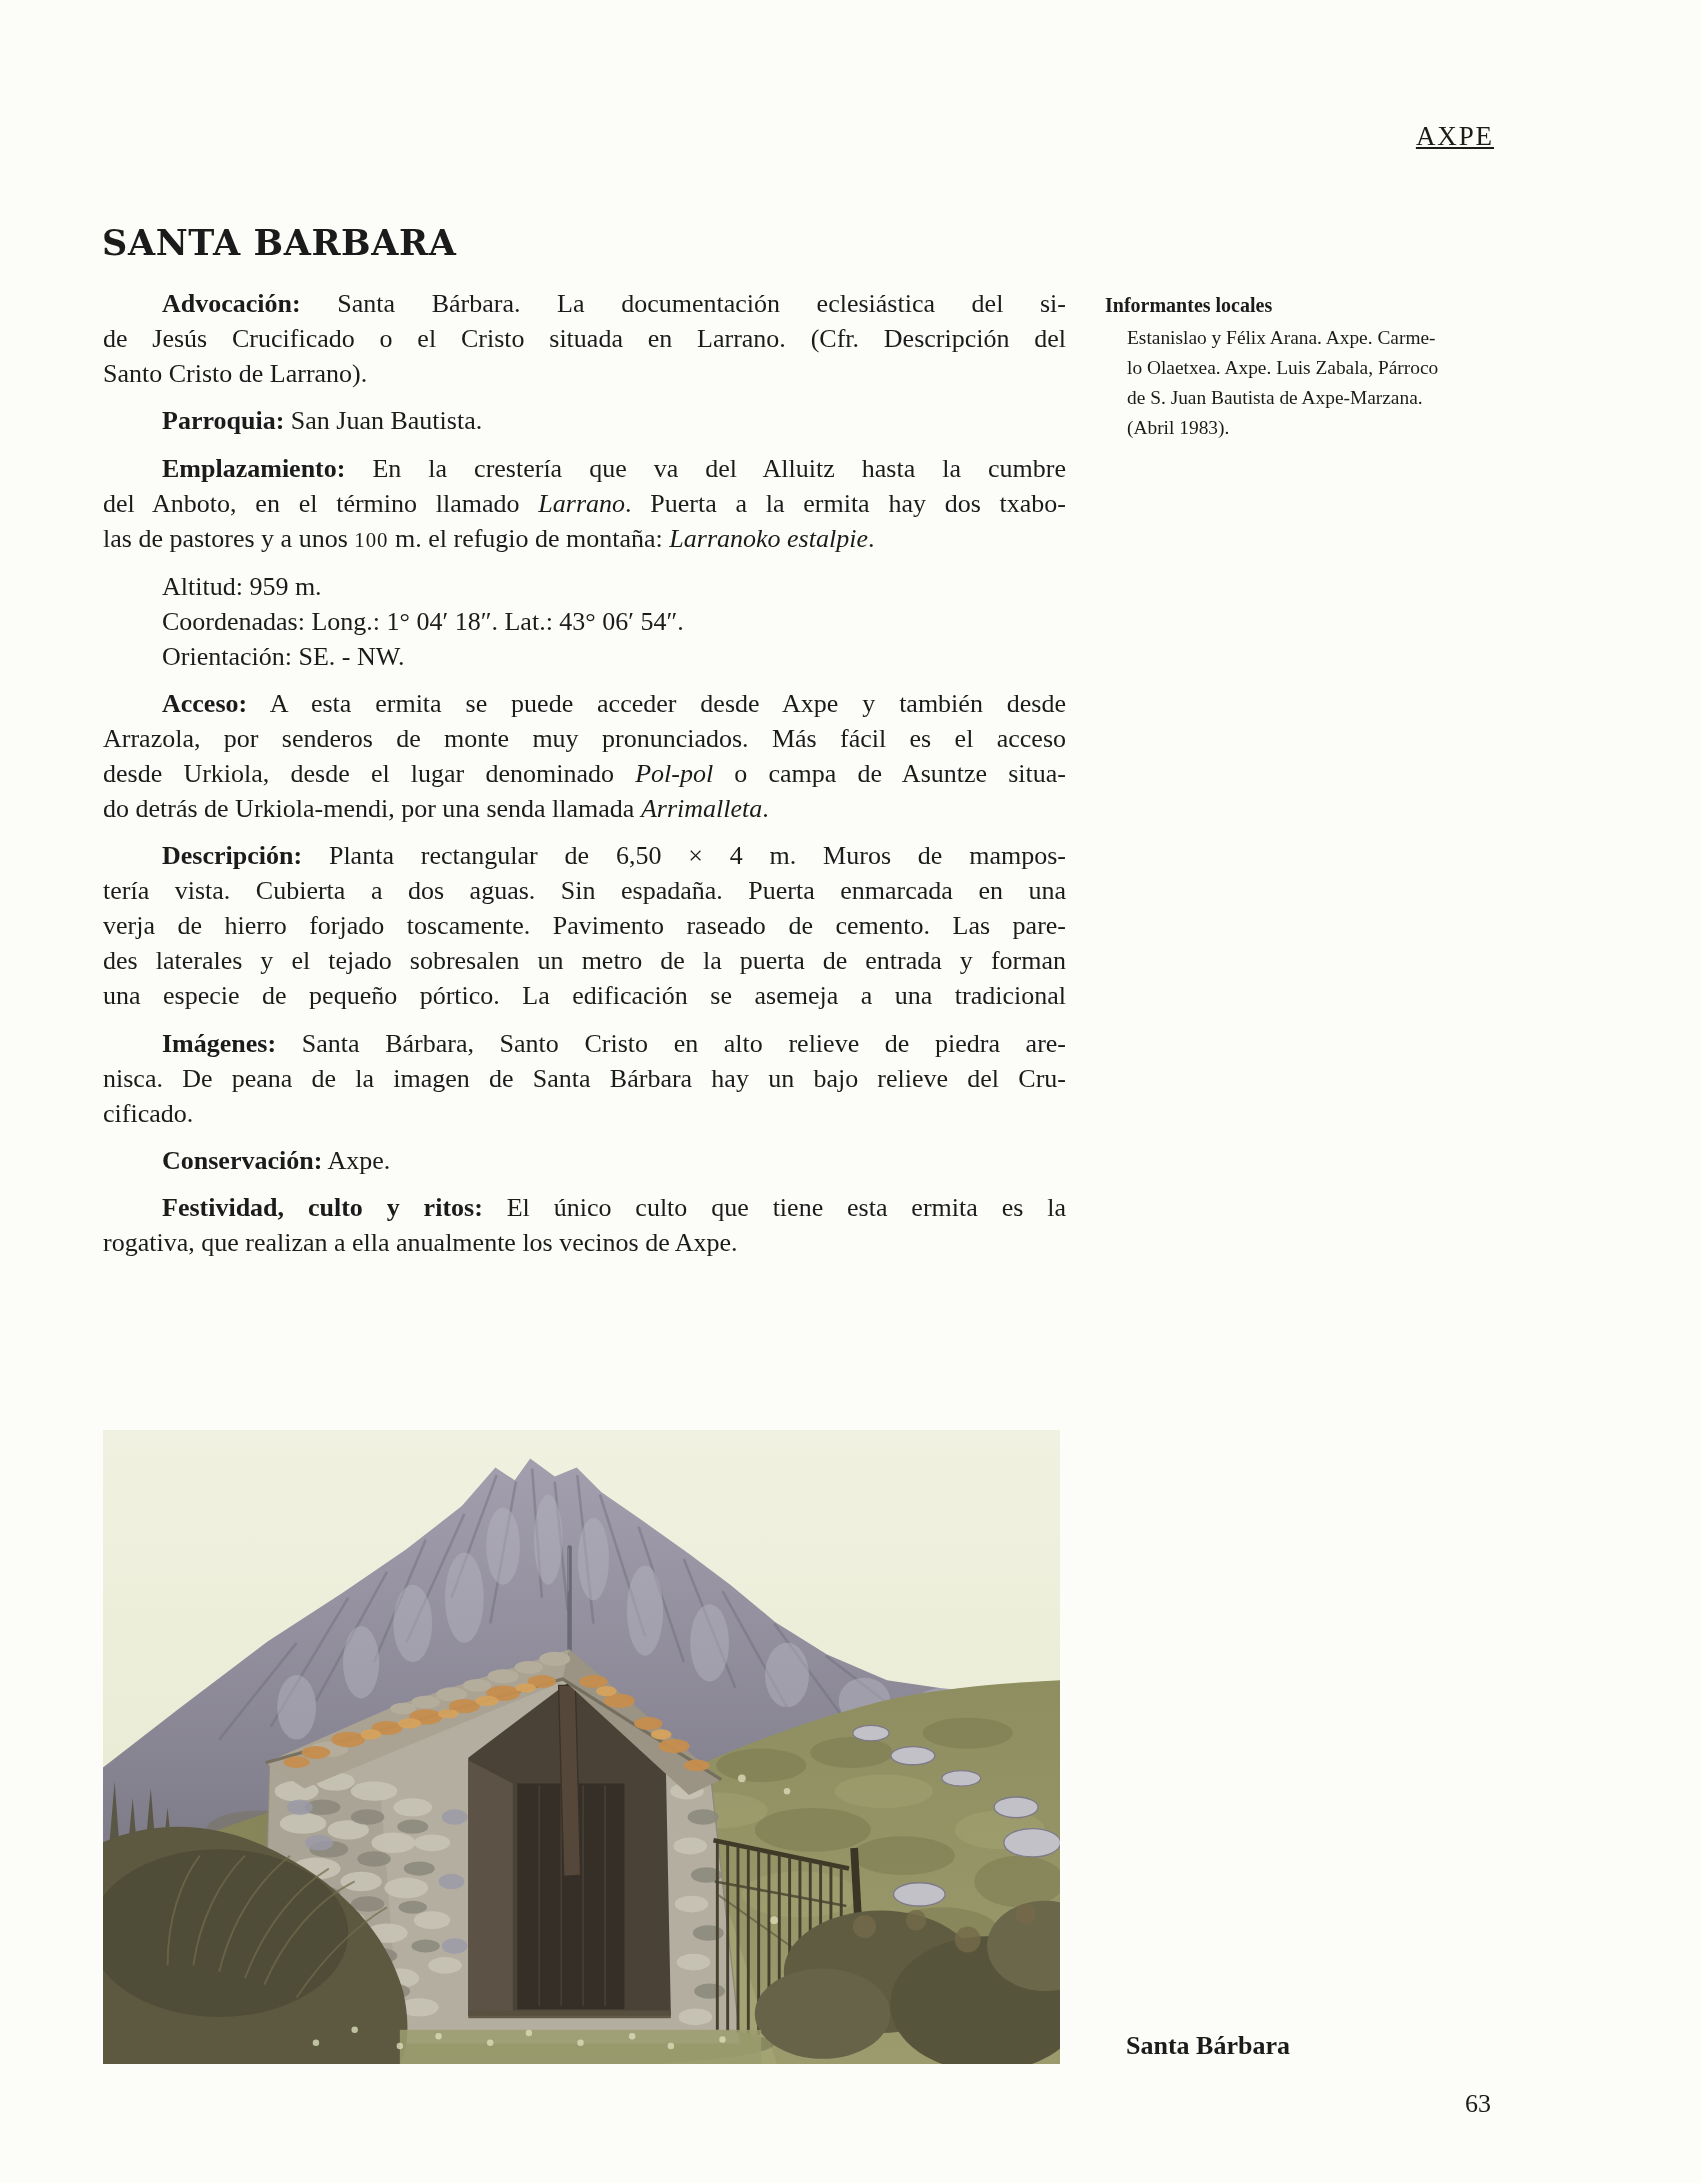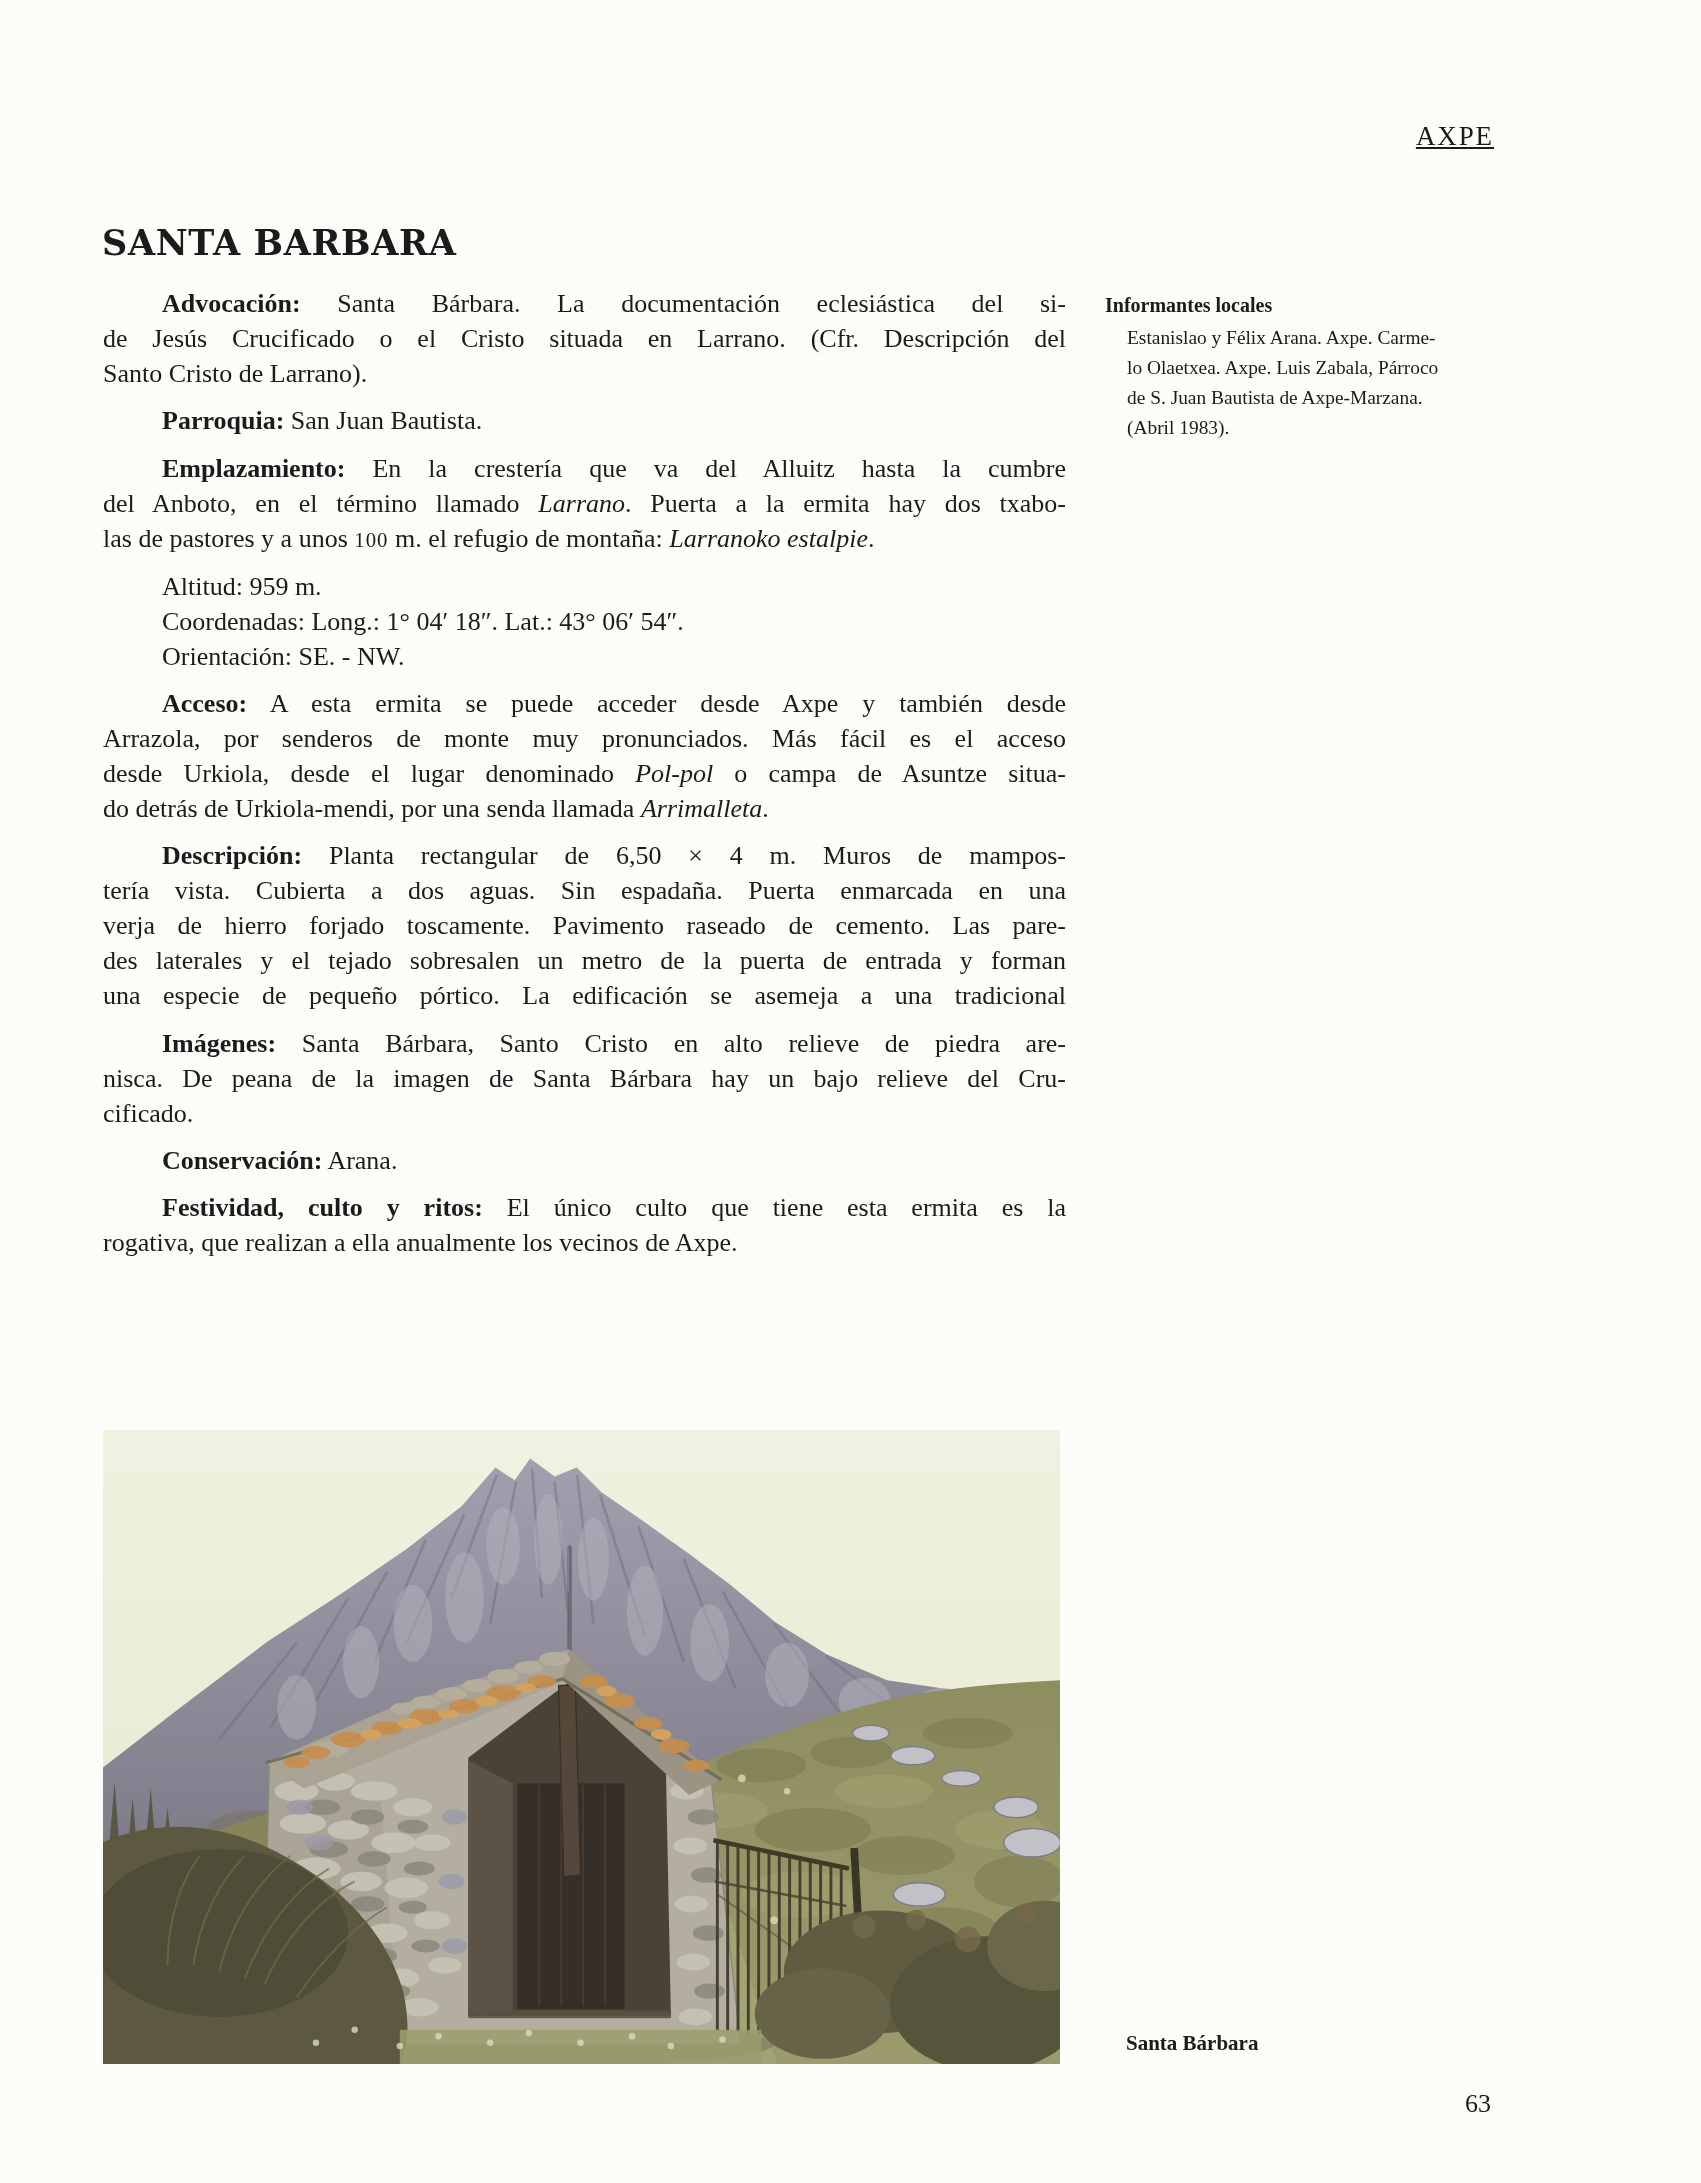--- a/index.html
+++ b/index.html
@@ -18,21 +18,21 @@
   .line.jst{text-align:justify;text-align-last:justify;}
   .ind{text-indent:59px;}
   .b{font-weight:700;}
   .i{font-style:italic;text-align:center;}
   .sc{font-size:80%;letter-spacing:1px;}
   .sidebar{position:absolute;left:1105px;top:292px;width:390px;font-size:19.4px;line-height:30px;}
   .sb-head{font-weight:700;font-size:20px;line-height:26px;margin-bottom:5.2px;}
   #sb-lines{padding-left:22px;}
   .photo{position:absolute;left:103px;top:1430px;width:957px;height:634px;margin:0;}
   .photo svg{display:block;width:100%;height:100%;}
-  .caption{position:absolute;left:1126px;top:2031px;font-size:21px;font-weight:700;}
+  .caption{position:absolute;left:1126px;top:2031px;font-size:26px;font-weight:700;}
   .pageno{position:absolute;right:210px;top:2089px;font-size:26px;}
 </style>
 </head>
 <body>
 
 <div class="running-head">AXPE</div>
 <h1 class="title">SANTA BARBARA</h1>
 
 <div class="body-col" id="article-body">
     <div class="para">
@@ -65,21 +65,21 @@
       <div class="line jst"><span class="">verja de hierro forjado toscamente. Pavimento raseado de cemento. Las pare-</span></div>
       <div class="line jst"><span class="">des laterales y el tejado sobresalen un metro de la puerta de entrada y forman</span></div>
       <div class="line jst"><span class="">una especie de pequeño pórtico. La edificación se asemeja a una tradicional</span></div>
     </div>
     <div class="para">
       <div class="line jst ind"><span class="b ">Imágenes:</span><span class=""> Santa Bárbara, Santo Cristo en alto relieve de piedra are-</span></div>
       <div class="line jst"><span class="">nisca. De peana de la imagen de Santa Bárbara hay un bajo relieve del Cru-</span></div>
       <div class="line"><span class="">cificado.</span></div>
     </div>
     <div class="para">
-      <div class="line ind"><span class="b ">Conservación:</span><span class=""> Arana.</span></div>
+      <div class="line ind"><span class="b ">Conservación:</span><span class=""> Axpe.</span></div>
     </div>
     <div class="para">
       <div class="line jst ind"><span class="b ">Festividad, culto y ritos:</span><span class=""> El único culto que tiene esta ermita es la</span></div>
       <div class="line"><span class="">rogativa, que realizan a ella anualmente los vecinos de Axpe.</span></div>
     </div>
   </div>
 
 <aside class="sidebar">
   <div class="sb-head">Informantes locales</div>
   <div id="sb-lines">

